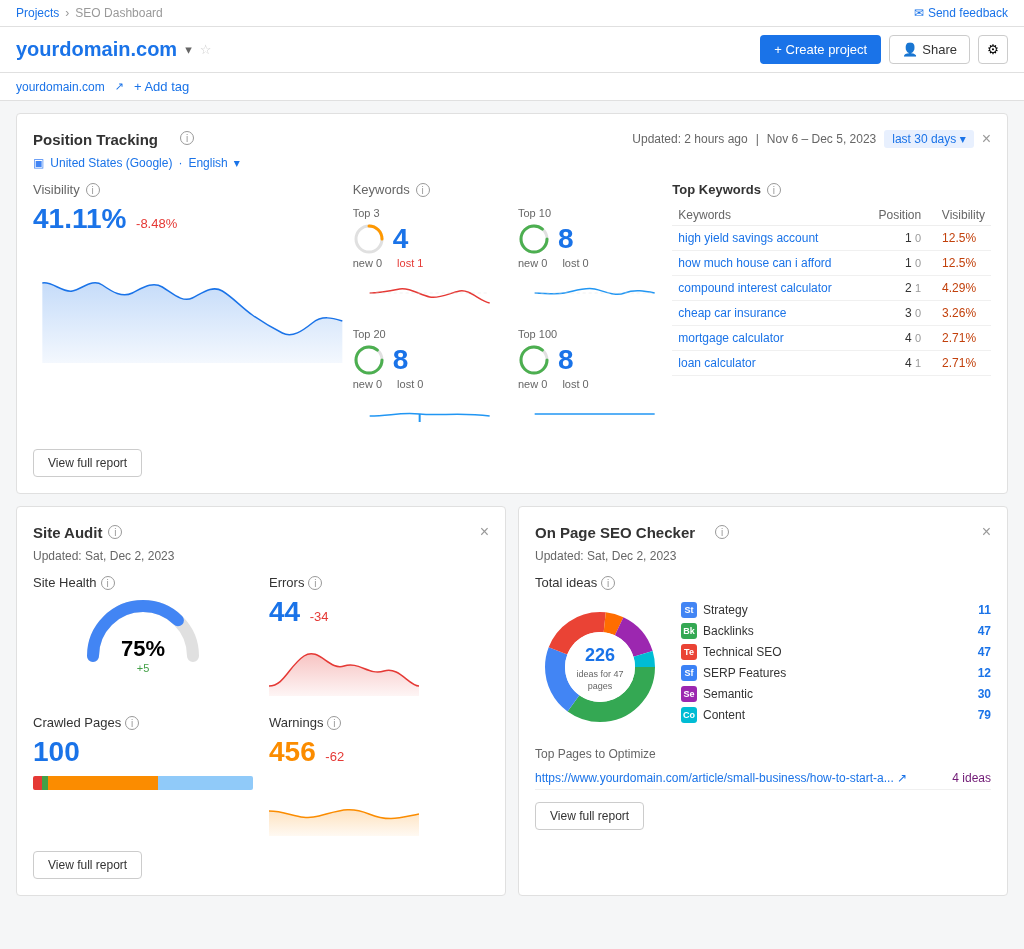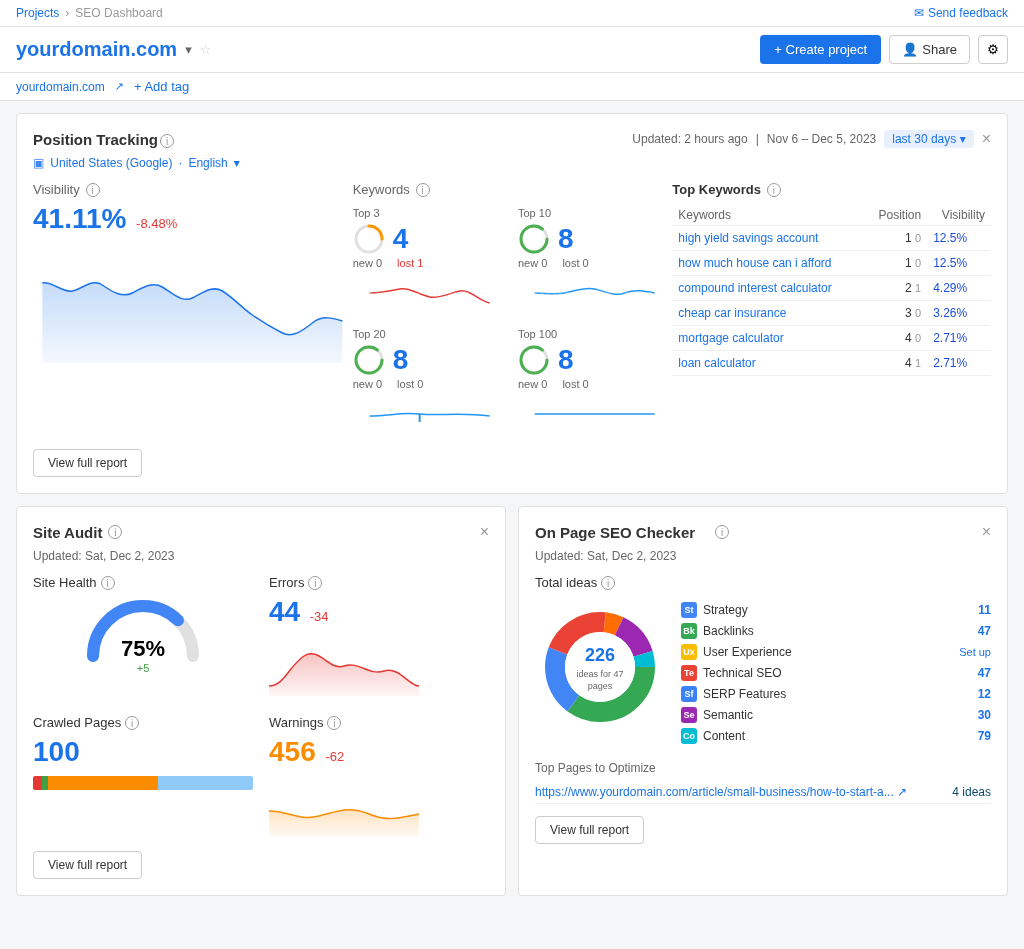--- a/index.html
+++ b/index.html
@@ -57,21 +57,21 @@
 
     
     .circle-icon { width: 32px; height: 32px; }
 
     
     .top-kw-table { width: 100%; border-collapse: collapse; font-size: 12px; }
     .top-kw-table th { text-align: left; color: #666; font-weight: normal; padding: 3px 6px; border-bottom: 1px solid #eee; }
     .top-kw-table td { padding: 5px 6px; border-bottom: 1px solid #f0f0f0; }
     .top-kw-table td a { color: #1a73e8; text-decoration: none; }
     .top-kw-table td.num { color: #333; text-align: right; }
-    .top-kw-table td.pct { color: #1d4ed8; text-align: left; }
+    .top-kw-table td.pct { color: #c2410c; text-align: center; }
 
     .view-full-btn { display: inline-block; margin-top: 12px; border: 1px solid #ccc; border-radius: 4px; padding: 6px 14px; font-size: 12px; color: #333; cursor: pointer; background: #fff; }
 
     
     .bottom-grid { display: grid; grid-template-columns: 1fr 1fr; gap: 12px; }
 
     
     .sa-updated { font-size: 12px; color: #666; margin-bottom: 12px; }
     .sa-metrics { display: grid; grid-template-columns: 1fr 1fr; gap: 16px; }
 
@@ -95,21 +95,21 @@
     .legend-list { font-size: 12px; flex: 1; }
     .legend-row { display: flex; align-items: center; gap: 6px; margin-bottom: 5px; justify-content: space-between; }
     .legend-dot { width: 16px; height: 16px; border-radius: 3px; flex-shrink: 0; display: flex; align-items: center; justify-content: center; font-size: 9px; font-weight: bold; color: #fff; }
     .legend-name { flex: 1; color: #333; }
     .legend-count { color: #1a73e8; font-weight: bold; }
     .legend-setup { color: #1a73e8; font-size: 11px; }
 
     .top-pages-label { font-size: 12px; color: #666; margin-top: 12px; margin-bottom: 6px; }
     .page-row { display: flex; align-items: center; justify-content: space-between; font-size: 12px; padding: 4px 0; border-bottom: 1px solid #f0f0f0; gap: 31px; }
     .page-url { color: #1a73e8; text-decoration: none; flex: 1; overflow: hidden; text-overflow: ellipsis; white-space: nowrap; margin-right: 8px; }
-    .page-ideas { color: #0c4a6e; white-space: nowrap; }
+    .page-ideas { color: #701a75; white-space: nowrap; }
 
     .info-icon { display: inline-block; width: 14px; height: 14px; border-radius: 50%; border: 1px solid #999; color: #999; font-size: 10px; text-align: center; line-height: 13px; cursor: pointer; }
 
     .date-range-badge { background: #e8f0fe; color: #1a73e8; padding: 2px 8px; border-radius: 3px; font-size: 12px; cursor: pointer; }
   </style>
 </head>
 <body>
 
 <div class="top-nav">
   <div class="breadcrumb">
@@ -144,21 +144,21 @@
 <div class="sub-header">
   <a href="#">yourdomain.com</a>
   <span style="color:#1a73e8;font-size:11px;">↗</span>
   <span style="color:#1a73e8;cursor:pointer;">+ Add tag</span>
 </div>
 
 <div class="main-content">
 
   <div class="card">
     <div class="card-header">
-      <div style="display:flex;align-items:flex-end;gap:2px;">
+      <div style="display:flex;align-items:flex-start;gap:22px;">
         <span class="card-title">Position Tracking</span>
         <span class="info-icon">i</span>
       </div>
       <div class="card-meta">
         <span>Updated: 2 hours ago</span>
         <span>|</span>
         <span>Nov 6 – Dec 5, 2023</span>
         <span class="date-range-badge">
           <span>last 30 days</span> ▾
         </span>
@@ -473,25 +473,20 @@
     <div class="legend-dot" style="background:#4285f4;">St</div>
     <span class="legend-name">Strategy</span>
     <span class="legend-count">11</span>
   </div>
             <div class="legend-row">
     <div class="legend-dot" style="background:#34a853;">Bk</div>
     <span class="legend-name">Backlinks</span>
     <span class="legend-count">47</span>
   </div>
             <div class="legend-row">
-    <div class="legend-dot" style="background:#fbbc05;">Ux</div>
-    <span class="legend-name">User Experience</span>
-    <span class="legend-setup">Set up</span>
-  </div>
-            <div class="legend-row">
     <div class="legend-dot" style="background:#ea4335;">Te</div>
     <span class="legend-name">Technical SEO</span>
     <span class="legend-count">47</span>
   </div>
             <div class="legend-row">
     <div class="legend-dot" style="background:#3b82f6;">Sf</div>
     <span class="legend-name">SERP Features</span>
     <span class="legend-count">12</span>
   </div>
             <div class="legend-row">

